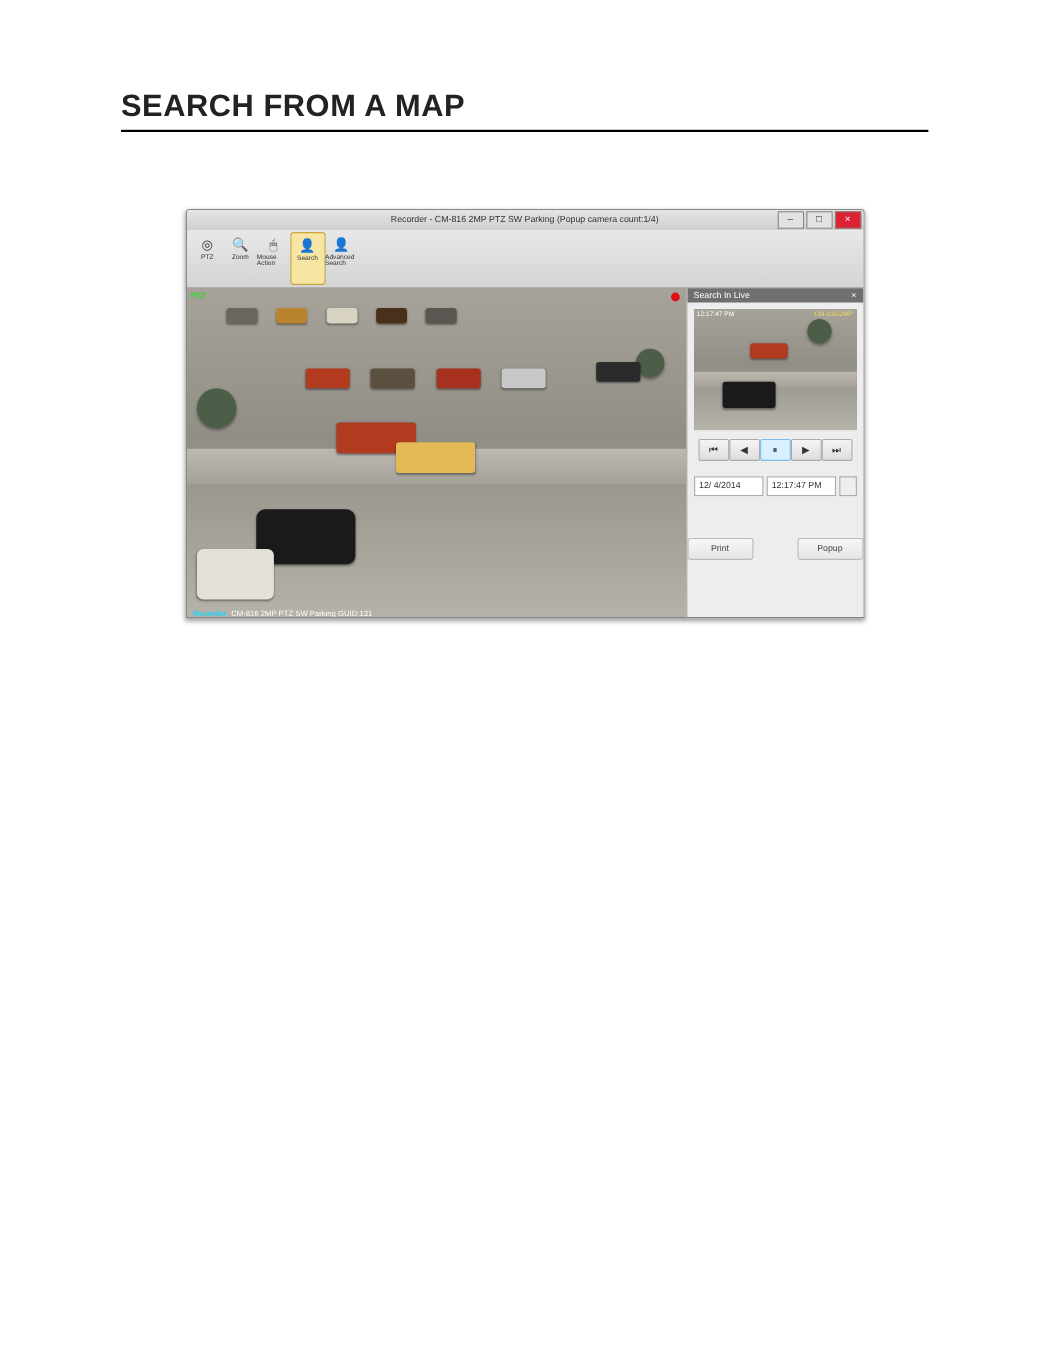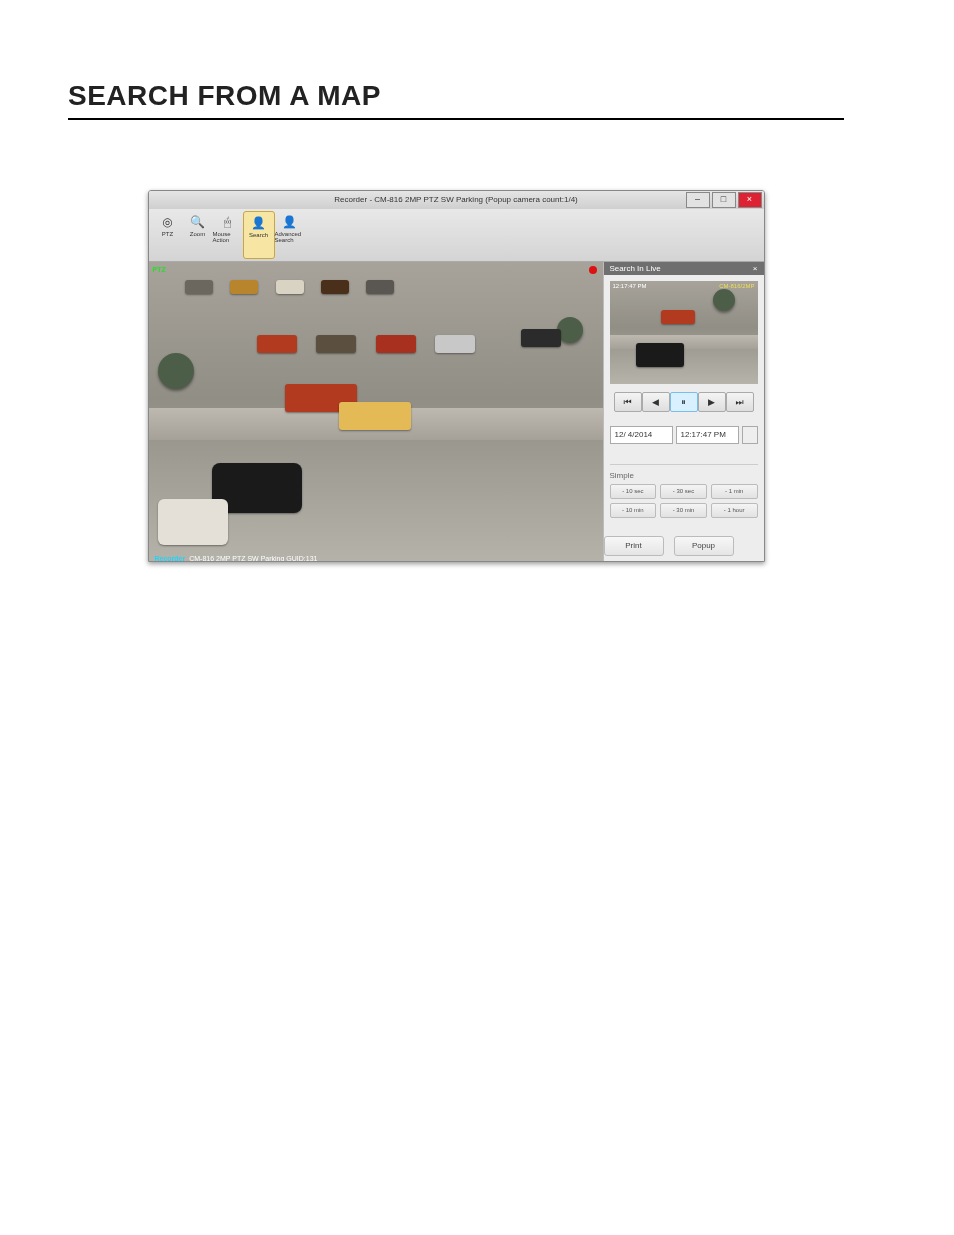--- a/index.html
+++ b/index.html
@@ -8,21 +8,21 @@
     font-family: Arial, Helvetica, sans-serif;
     font-size: 12px;
     color: #222;
   }
   .page {
     width: 954px;
     height: 1235px;
     margin: 0 auto;
     position: relative;
     box-sizing: border-box;
-    padding: 80px 110px 0 68px;
+    padding: 80px 110px 0 110px;
   }
   h1.section {
     font-family: Arial, Helvetica, sans-serif;
     font-weight: 900;
     font-size: 28px;
     letter-spacing: 0.5px;
     margin: 0;
     padding-bottom: 6px;
     border-bottom: 2px solid #000;
   }
@@ -140,21 +140,21 @@
   }
   .simple .lbl{font-size:8px;color:#666;}
   .sbr{
     display:flex;gap:4px;margin-top:4px;
   }
   .sbtn{
     flex:1;height:13px;border:1px solid #bbb;border-radius:2px;background:linear-gradient(#f4f4f4,#e2e2e2);
     text-align:center;font-size:6px;line-height:12px;color:#555;
   }
   .act{
-    display:flex;gap:10px;justify-content:flex-start;margin:18px 0 10px;
+    display:flex;gap:10px;justify-content:space-between;margin:18px 0 10px;
   }
   .abtn{
     width:58px;height:18px;border:1px solid #bbb;border-radius:3px;background:linear-gradient(#f7f7f7,#e5e5e5);
     text-align:center;font-size:8px;line-height:17px;color:#444;
   }
   footer.pg{
     position:absolute;
     left:0;right:0;bottom:36px;
     text-align:center;
     color:#888;
@@ -254,33 +254,20 @@
             <div class="pbtn">▶</div>
             <div class="pbtn">⏭</div>
           </div>
 
           <div class="dtrow">
             <div class="dt">12/ 4/2014</div>
             <div class="tm">12:17:47 PM</div>
             <div class="spin"></div>
           </div>
 
-          <div class="simple">
-            <div class="lbl">Simple</div>
-            <div class="sbr">
-              <div class="sbtn">- 10 sec</div>
-              <div class="sbtn">- 30 sec</div>
-              <div class="sbtn">- 1 min</div>
-            </div>
-            <div class="sbr">
-              <div class="sbtn">- 10 min</div>
-              <div class="sbtn">- 30 min</div>
-              <div class="sbtn">- 1 hour</div>
-            </div>
-          </div>
 
           <div class="act">
             <div class="abtn">Print</div>
             <div class="abtn">Popup</div>
           </div>
         </div>
       </div>
     </div>
   </div>
 

